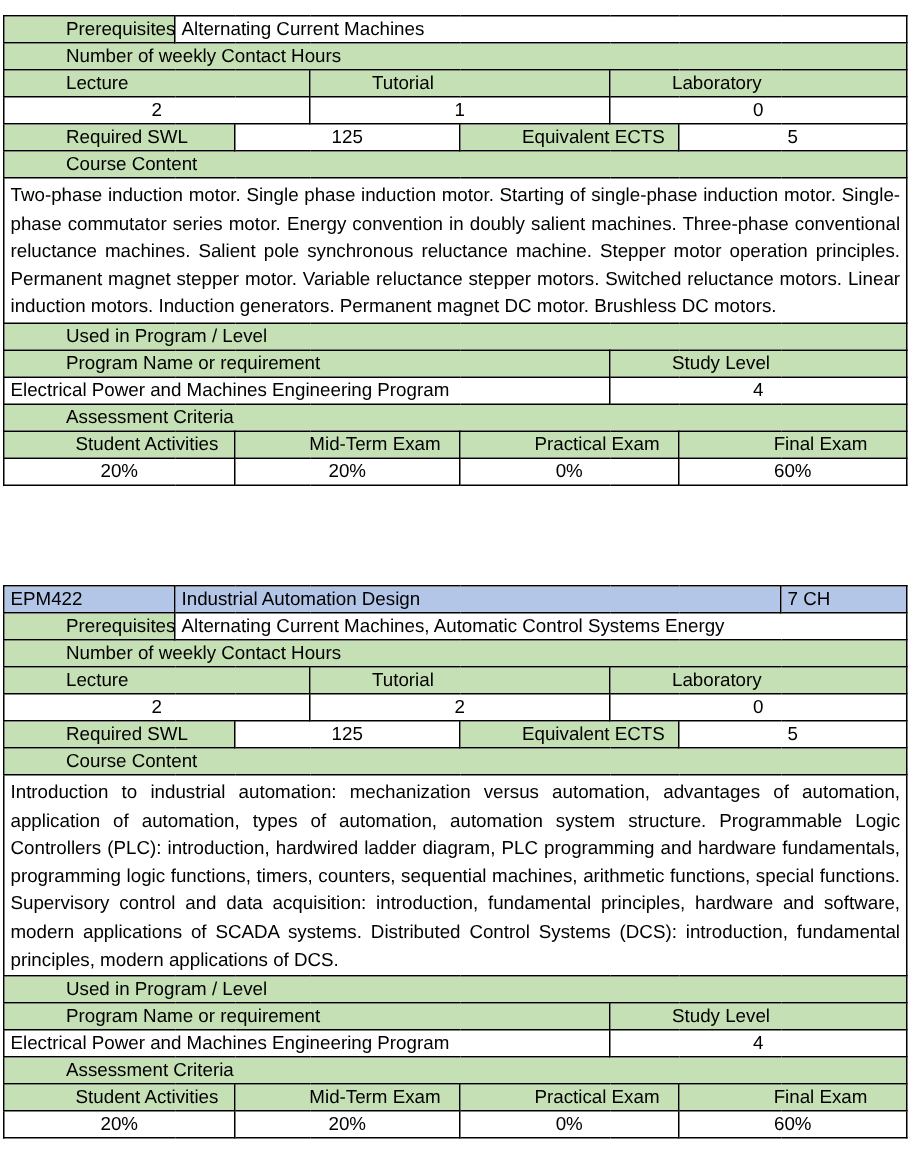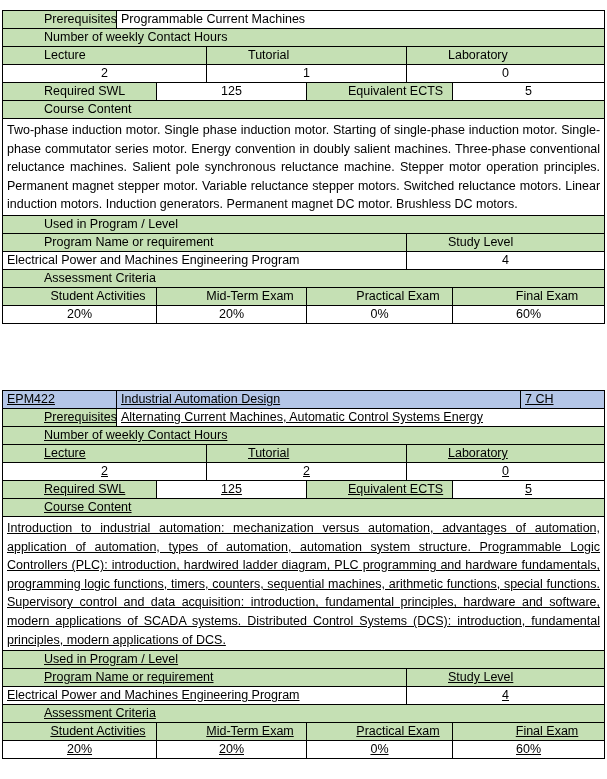--- a/index.html
+++ b/index.html
@@ -1,20 +1,20 @@
 <!DOCTYPE html>
 <html><head>
 <meta charset="utf-8">
 <style>
   html, body { margin: 0; padding: 0; background: #ffffff; }
   body { width: 607px; height: 779px; position: relative; overflow: hidden;
          font-family: "Liberation Sans", "DejaVu Sans", sans-serif; font-size: 12.5px; color: #000; }
   .course { position: absolute; left: 2px; width: 602px; }
   .c1 { top: 10px; }
-  .c2 { top: 390px; text-decoration: underline; }
+  .c2 { top: 390px; }
   table { border-collapse: collapse; width: 602px; table-layout: fixed; }
   td { border: 1px solid #000; padding: 0 4px; height: 17px; line-height: 17px;
        white-space: nowrap; overflow: hidden; vertical-align: middle; }
   .blue { background: #B4C6E7; }
   .green { background: #C5E0B4; padding-left: 41px; }
   .white { background: #ffffff; }
   .ctr { text-align: center; }
   td.content { white-space: normal; text-align: justify; line-height: 18.6px; padding: 2px 4px 1px 4px; height: auto; }
 </style>
 </head>
@@ -28,21 +28,21 @@
         <col style="width:50px">
         <col style="width:100px">
       <col style="width:100px">
         <col style="width:46px">
         <col style="width:68px">
         <col style="width:84px">
     </colgroup>
     <tbody>
     <tr>
       <td class="green">Prerequisites</td>
-      <td class="white" colspan="7">Programmable Current Machines</td>
+      <td class="white" colspan="7">Alternating Current Machines</td>
     </tr>
     <tr>
       <td class="green" colspan="8">Number of weekly Contact Hours</td>
     </tr>
     <tr>
       <td class="green" colspan="3">Lecture</td>
       <td class="green" colspan="2">Tutorial</td>
       <td class="green" colspan="3">Laboratory</td>
     </tr>
     <tr>

